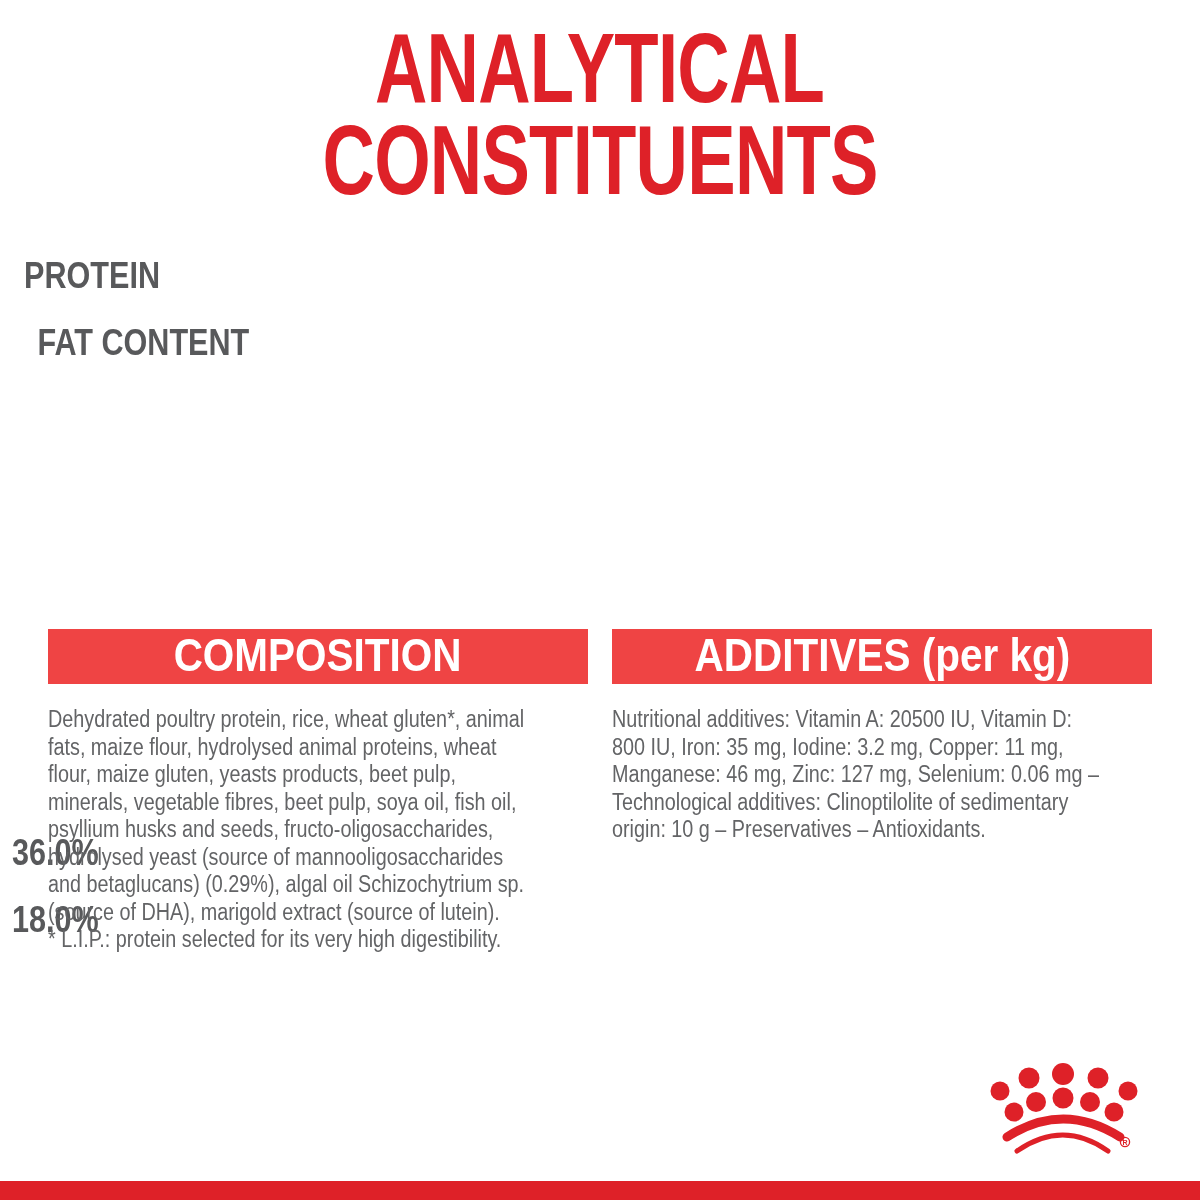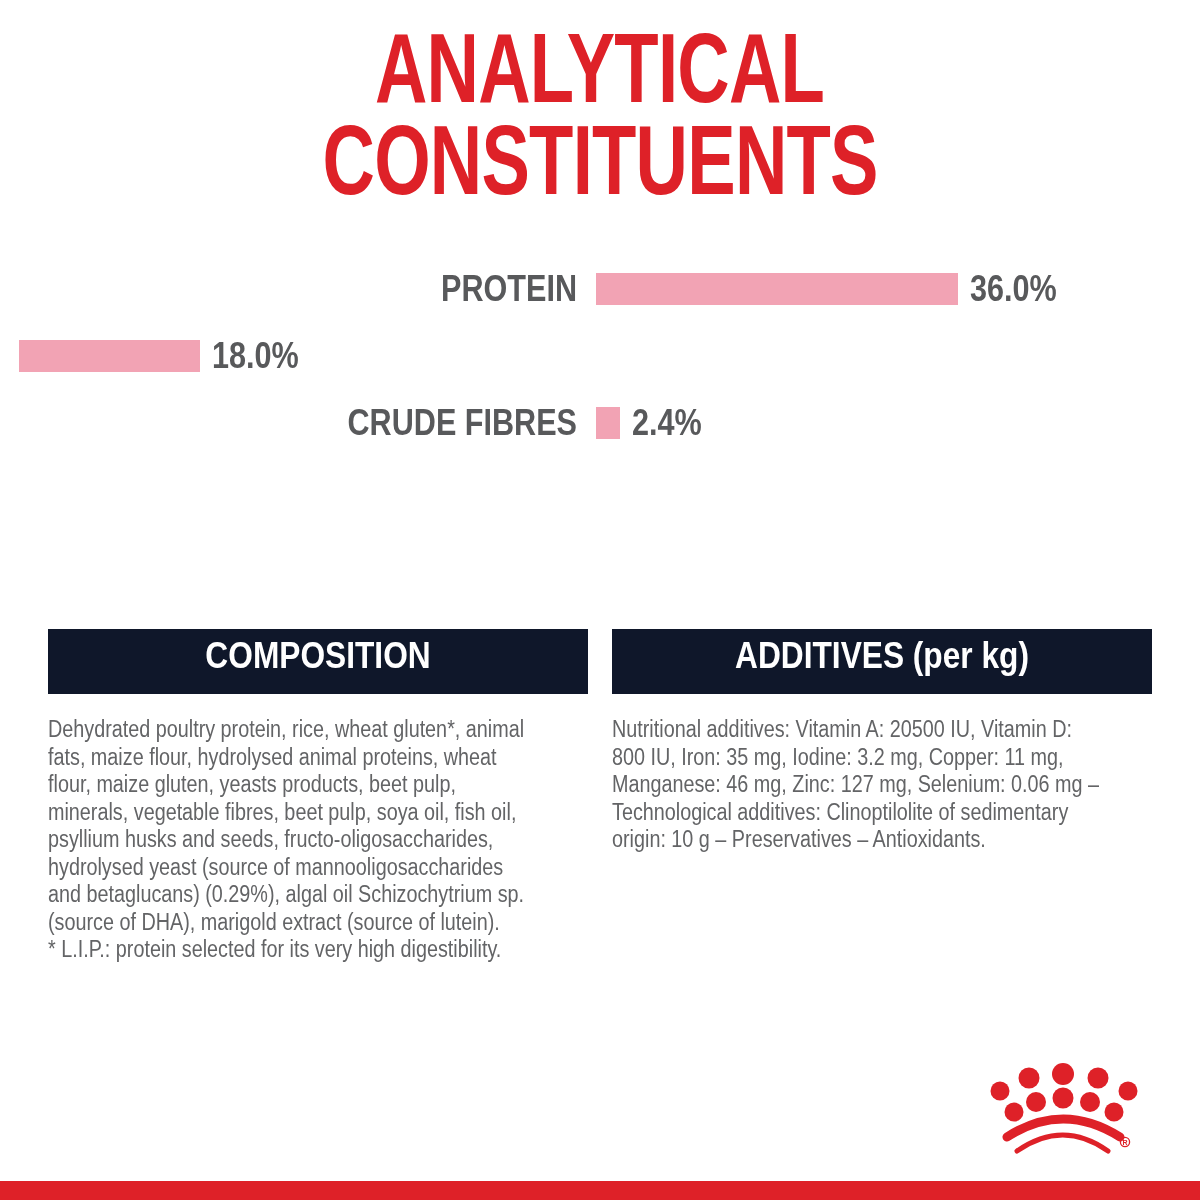--- a/index.html
+++ b/index.html
@@ -36,22 +36,23 @@
 
   
   .chart {
     position: absolute;
     top: 255px;
     left: 0;
     width: 1200px;
   }
   .chart-row {
     display: flex;
-    align-items: center;
+    align-items: flex-start;
     height: 67px;
+    flex-direction: column;
   }
   .chart-label {
     flex: 0 0 577px;
     text-align: right;
     color: #58595B;
     font-weight: bold;
     font-size: 36px;
     white-space: nowrap;
   }
   .chart-label > span {
@@ -77,27 +78,27 @@
 
   
   .section {
     position: absolute;
     top: 629px;
     width: 540px;
   }
   .section.left  { left: 48px; }
   .section.right { left: 612px; }
   .section-header {
-    height: 65px;
-    background: #0f172a;
+    height: 55px;
+    background: #ef4444;
     color: #ffffff;
     text-align: center;
     line-height: 53px;
     font-weight: bold;
-    font-size: 36px;
+    font-size: 46px;
     white-space: nowrap;
   }
   .section-header > span {
     display: inline-block;
     transform: scaleX(0.88);
     transform-origin: 50% 50%;
   }
   .section-body {
     margin-top: 22px;
     color: #636466;
@@ -139,27 +140,23 @@
     <div><span class="title-line">CONSTITUENTS</span></div>
   </div>
 
   <div class="chart" id="chart-rows">
       <div class="chart-row">
         <div class="chart-label"><span>PROTEIN</span></div>
         <div class="chart-bar" style="width: 362px; background: rgb(242, 163, 180);"></div>
         <div class="chart-value">36.0%</div>
       </div>
       <div class="chart-row">
+        <div class="chart-label"><span>FAT CONTENT</span></div>
         <div class="chart-bar" style="width: 181px; background: rgb(242, 163, 180);"></div>
         <div class="chart-value">18.0%</div>
-      </div>
-      <div class="chart-row">
-        <div class="chart-label"><span>CRUDE FIBRES</span></div>
-        <div class="chart-bar" style="width: 24px; background: rgb(242, 163, 180);"></div>
-        <div class="chart-value">2.4%</div>
       </div>
     </div>
 
   <div class="section left">
     <div class="section-header">
       <span>COMPOSITION</span>
     </div>
     <div class="section-body">Dehydrated poultry protein, rice, wheat gluten*, animal
 fats, maize flour, hydrolysed animal proteins, wheat
 flour, maize gluten, yeasts products, beet pulp,

